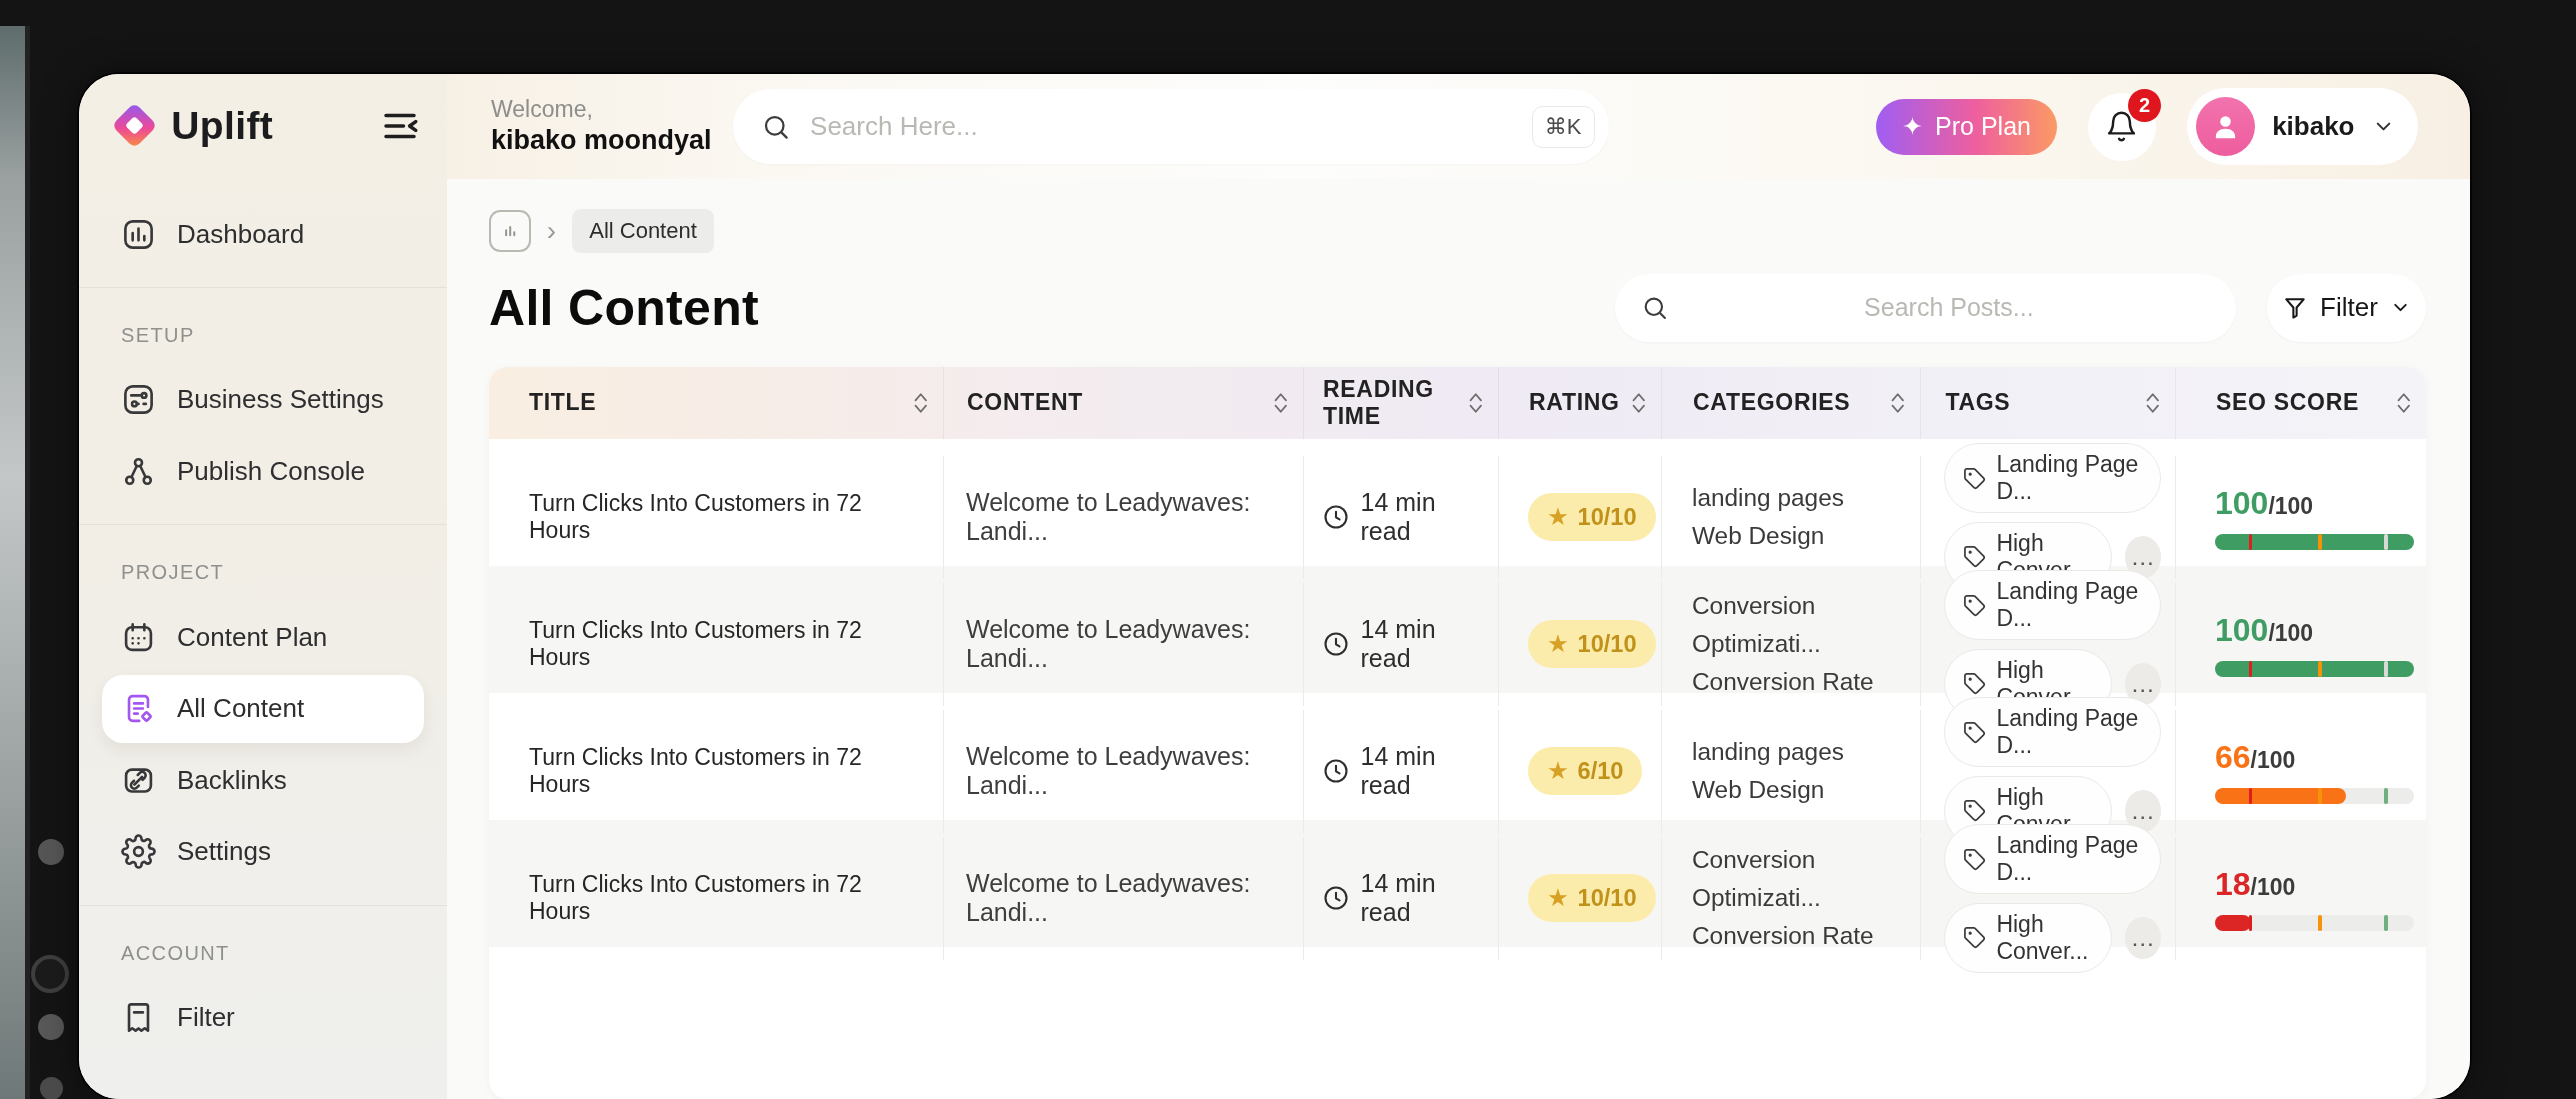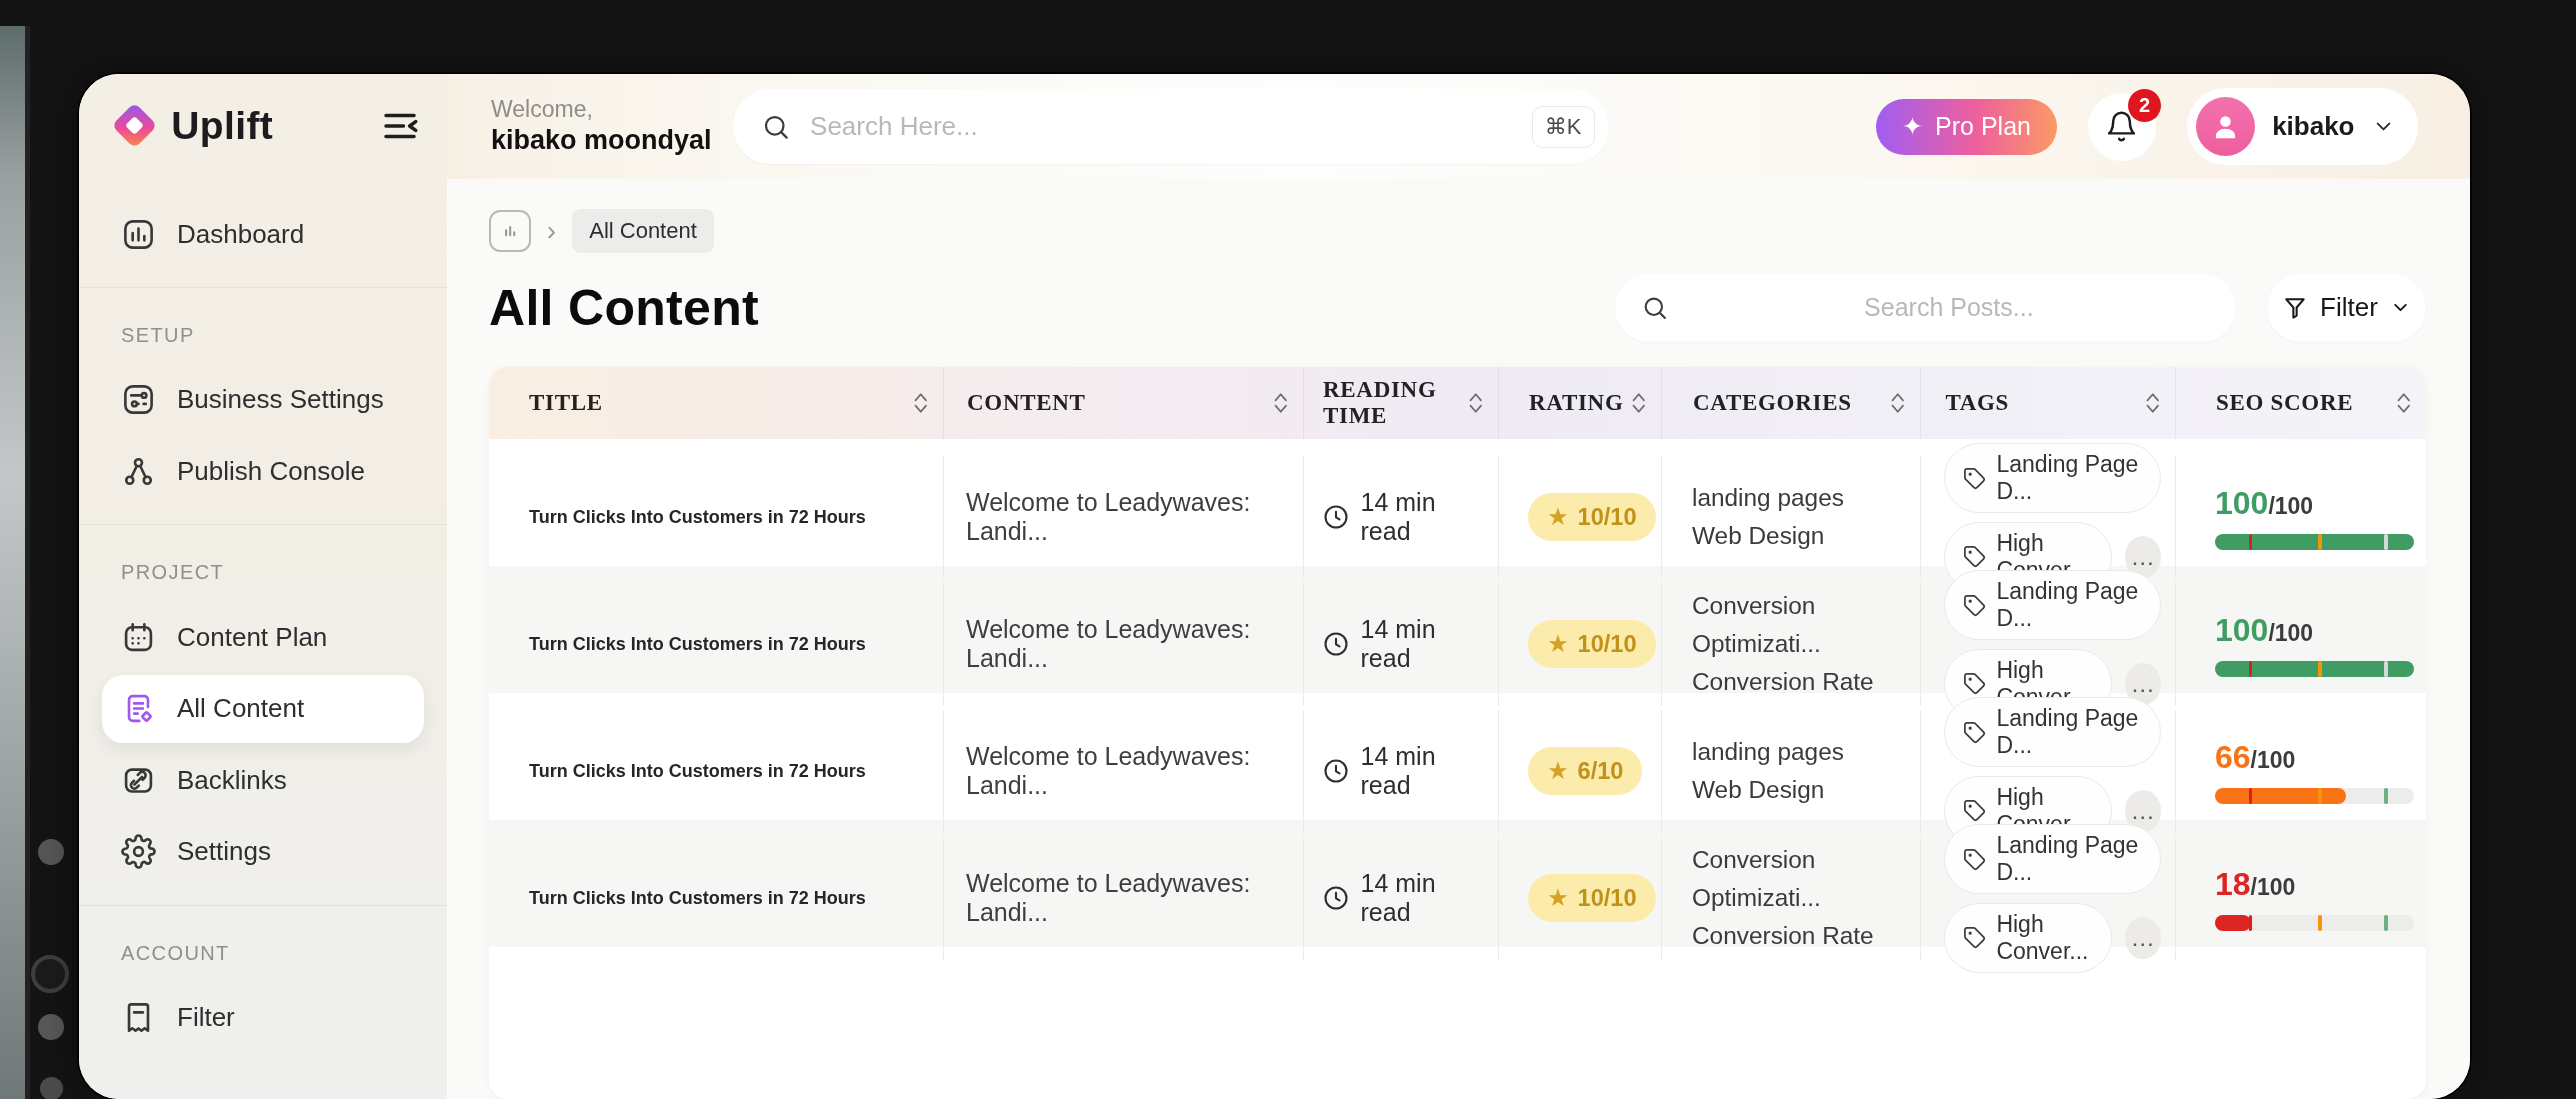--- a/index.html
+++ b/index.html
@@ -83,30 +83,30 @@
   .table-card{margin-top:24.4px;background:#fff;border-radius:19px;box-shadow:0 1.7px 8.7px rgba(20,20,20,.04);
     height:768px;overflow:hidden;}
   .grid7{display:grid;grid-template-columns:454px 360px 195px 163px 259px 255px 251px;}
   .grid7 > :nth-child(1){padding-left:40px;}
   .grid7 > :nth-child(2){padding-left:23px;}
   .grid7 > :nth-child(3){padding-left:19px;}
   .grid7 > :nth-child(4){padding-left:30px;}
   .grid7 > :nth-child(5){padding-left:31px;}
   .grid7 > :nth-child(6){padding-left:24.4px;}
   .grid7 > :nth-child(7){padding-left:40px;}
-  .thead{height:72px;background:linear-gradient(90deg,#f9eee1 0%,#f4ecee 28%,#efeaf4 52%,#f2f0f7 76%,#f4f3f8 100%);font-family:Liberation Serif, serif;}
+  .thead{height:72px;background:linear-gradient(90deg,#f9eee1 0%,#f4ecee 28%,#efeaf4 52%,#f2f0f7 76%,#f4f3f8 100%);}
   .th{position:relative;display:flex;align-items:center;font-size:23px;font-weight:700;color:#222;
     letter-spacing:0.7px;cursor:pointer;}
   .th + .th{border-left:0.9px solid rgba(90,80,110,.08);}
   .sort{position:absolute;right:14px;width:17.5px;height:28px;color:#6e6e6e;cursor:pointer;}
   .trow{height:127px;cursor:pointer;}
   .trow.alt{background:#f6f6f4;}
   .cell{position:relative;display:flex;flex-direction:column;justify-content:center;padding-right:14px;min-width:0;}
   .cell + .cell::before{content:"";position:absolute;left:0;top:17.5px;bottom:17.5px;width:0.9px;background:#ebebe9;}
-  .t-title{font-size:18px;font-weight:700;color:#262626;}
+  .t-title{font-size:23px;font-weight:400;color:#262626;}
   .t-content{font-size:25px;color:#3e3e3e;}
   .time-line{display:flex;align-items:center;gap:10.5px;font-size:25px;color:#2e2e2e;}
   .time-line svg{width:28px;height:28px;color:#2e2e2e;flex:none;}
   .rating-badge{display:inline-flex;align-items:center;gap:8.7px;background:#fcecab;border-radius:872px;
     padding:10.5px 19px;width:fit-content;font-size:23.6px;font-weight:600;color:#c0921a;}
   .rating-badge .star{color:#d7a125;font-size:24.4px;line-height:1;}
   .cats span{display:block;font-size:24.4px;color:#3a3a3a;line-height:38px;}
   .tag{display:inline-flex;align-items:center;gap:10.5px;border:1.7px solid #eae9e6;background:#fefefe;
     border-radius:872px;padding:7px 17.5px;font-size:23px;color:#333;width:fit-content;margin:4.4px 0;cursor:pointer;}
   .tag svg{width:23px;height:23px;color:#3c3c3c;flex:none;}

